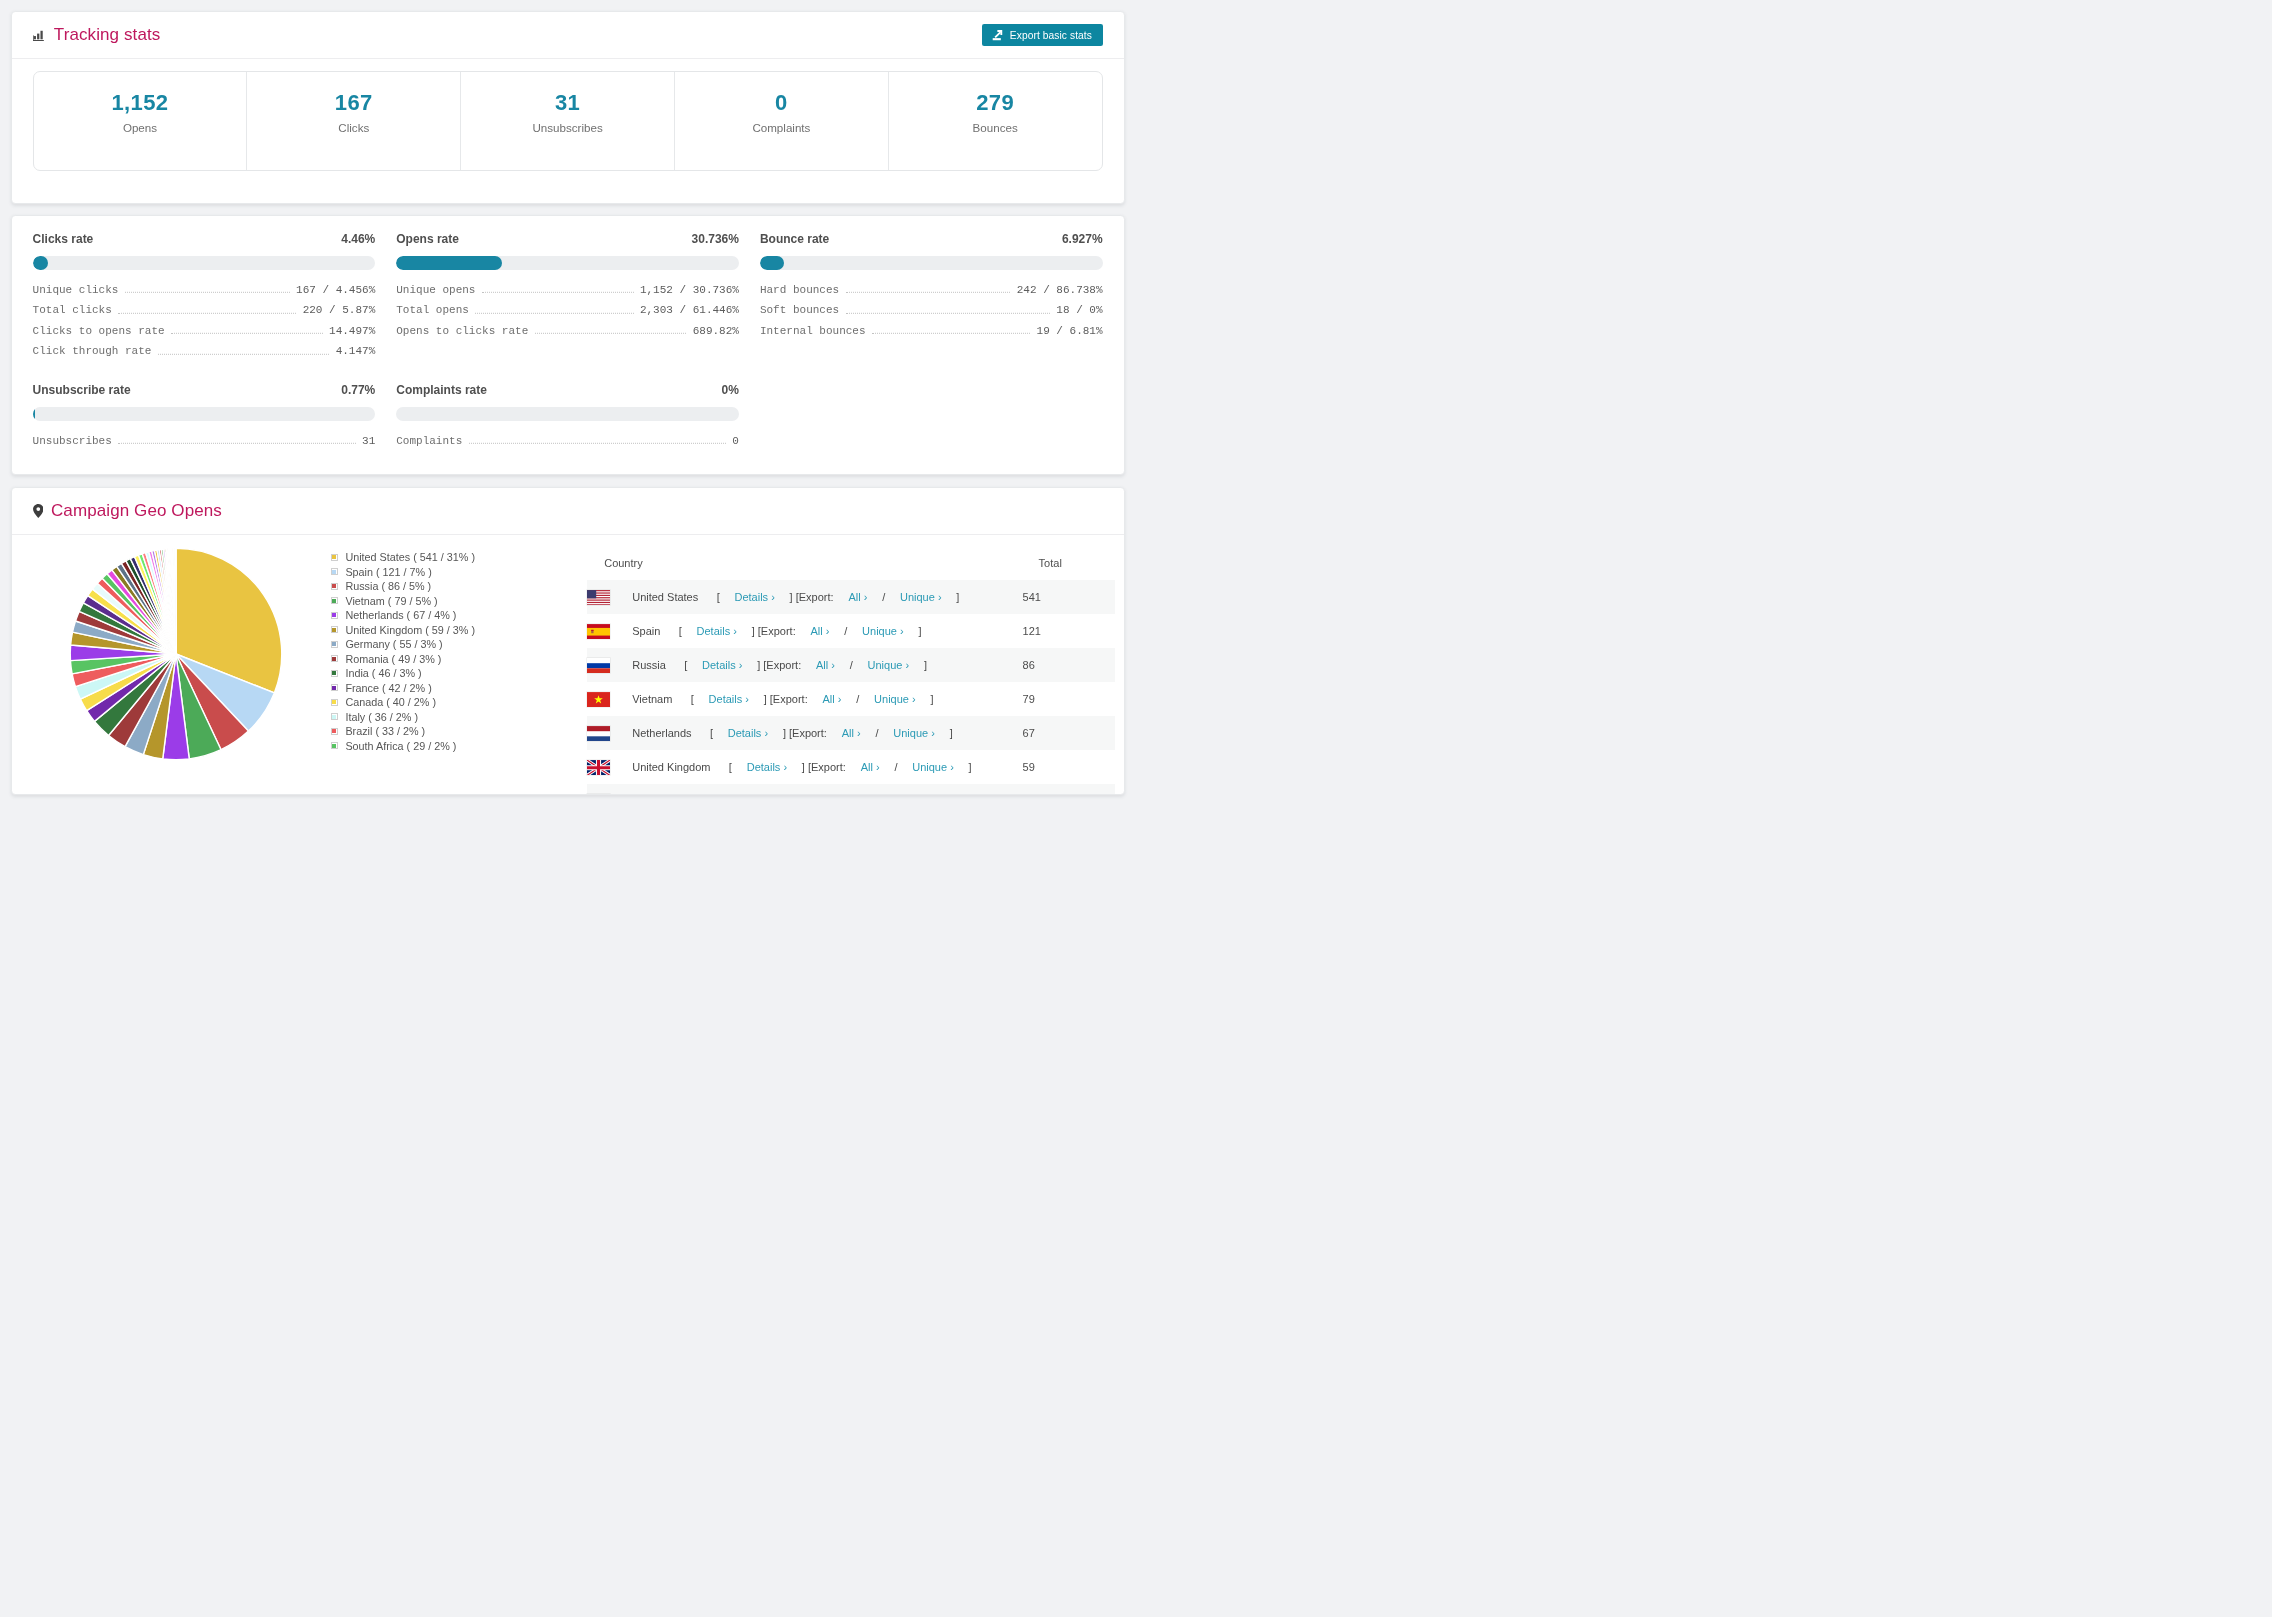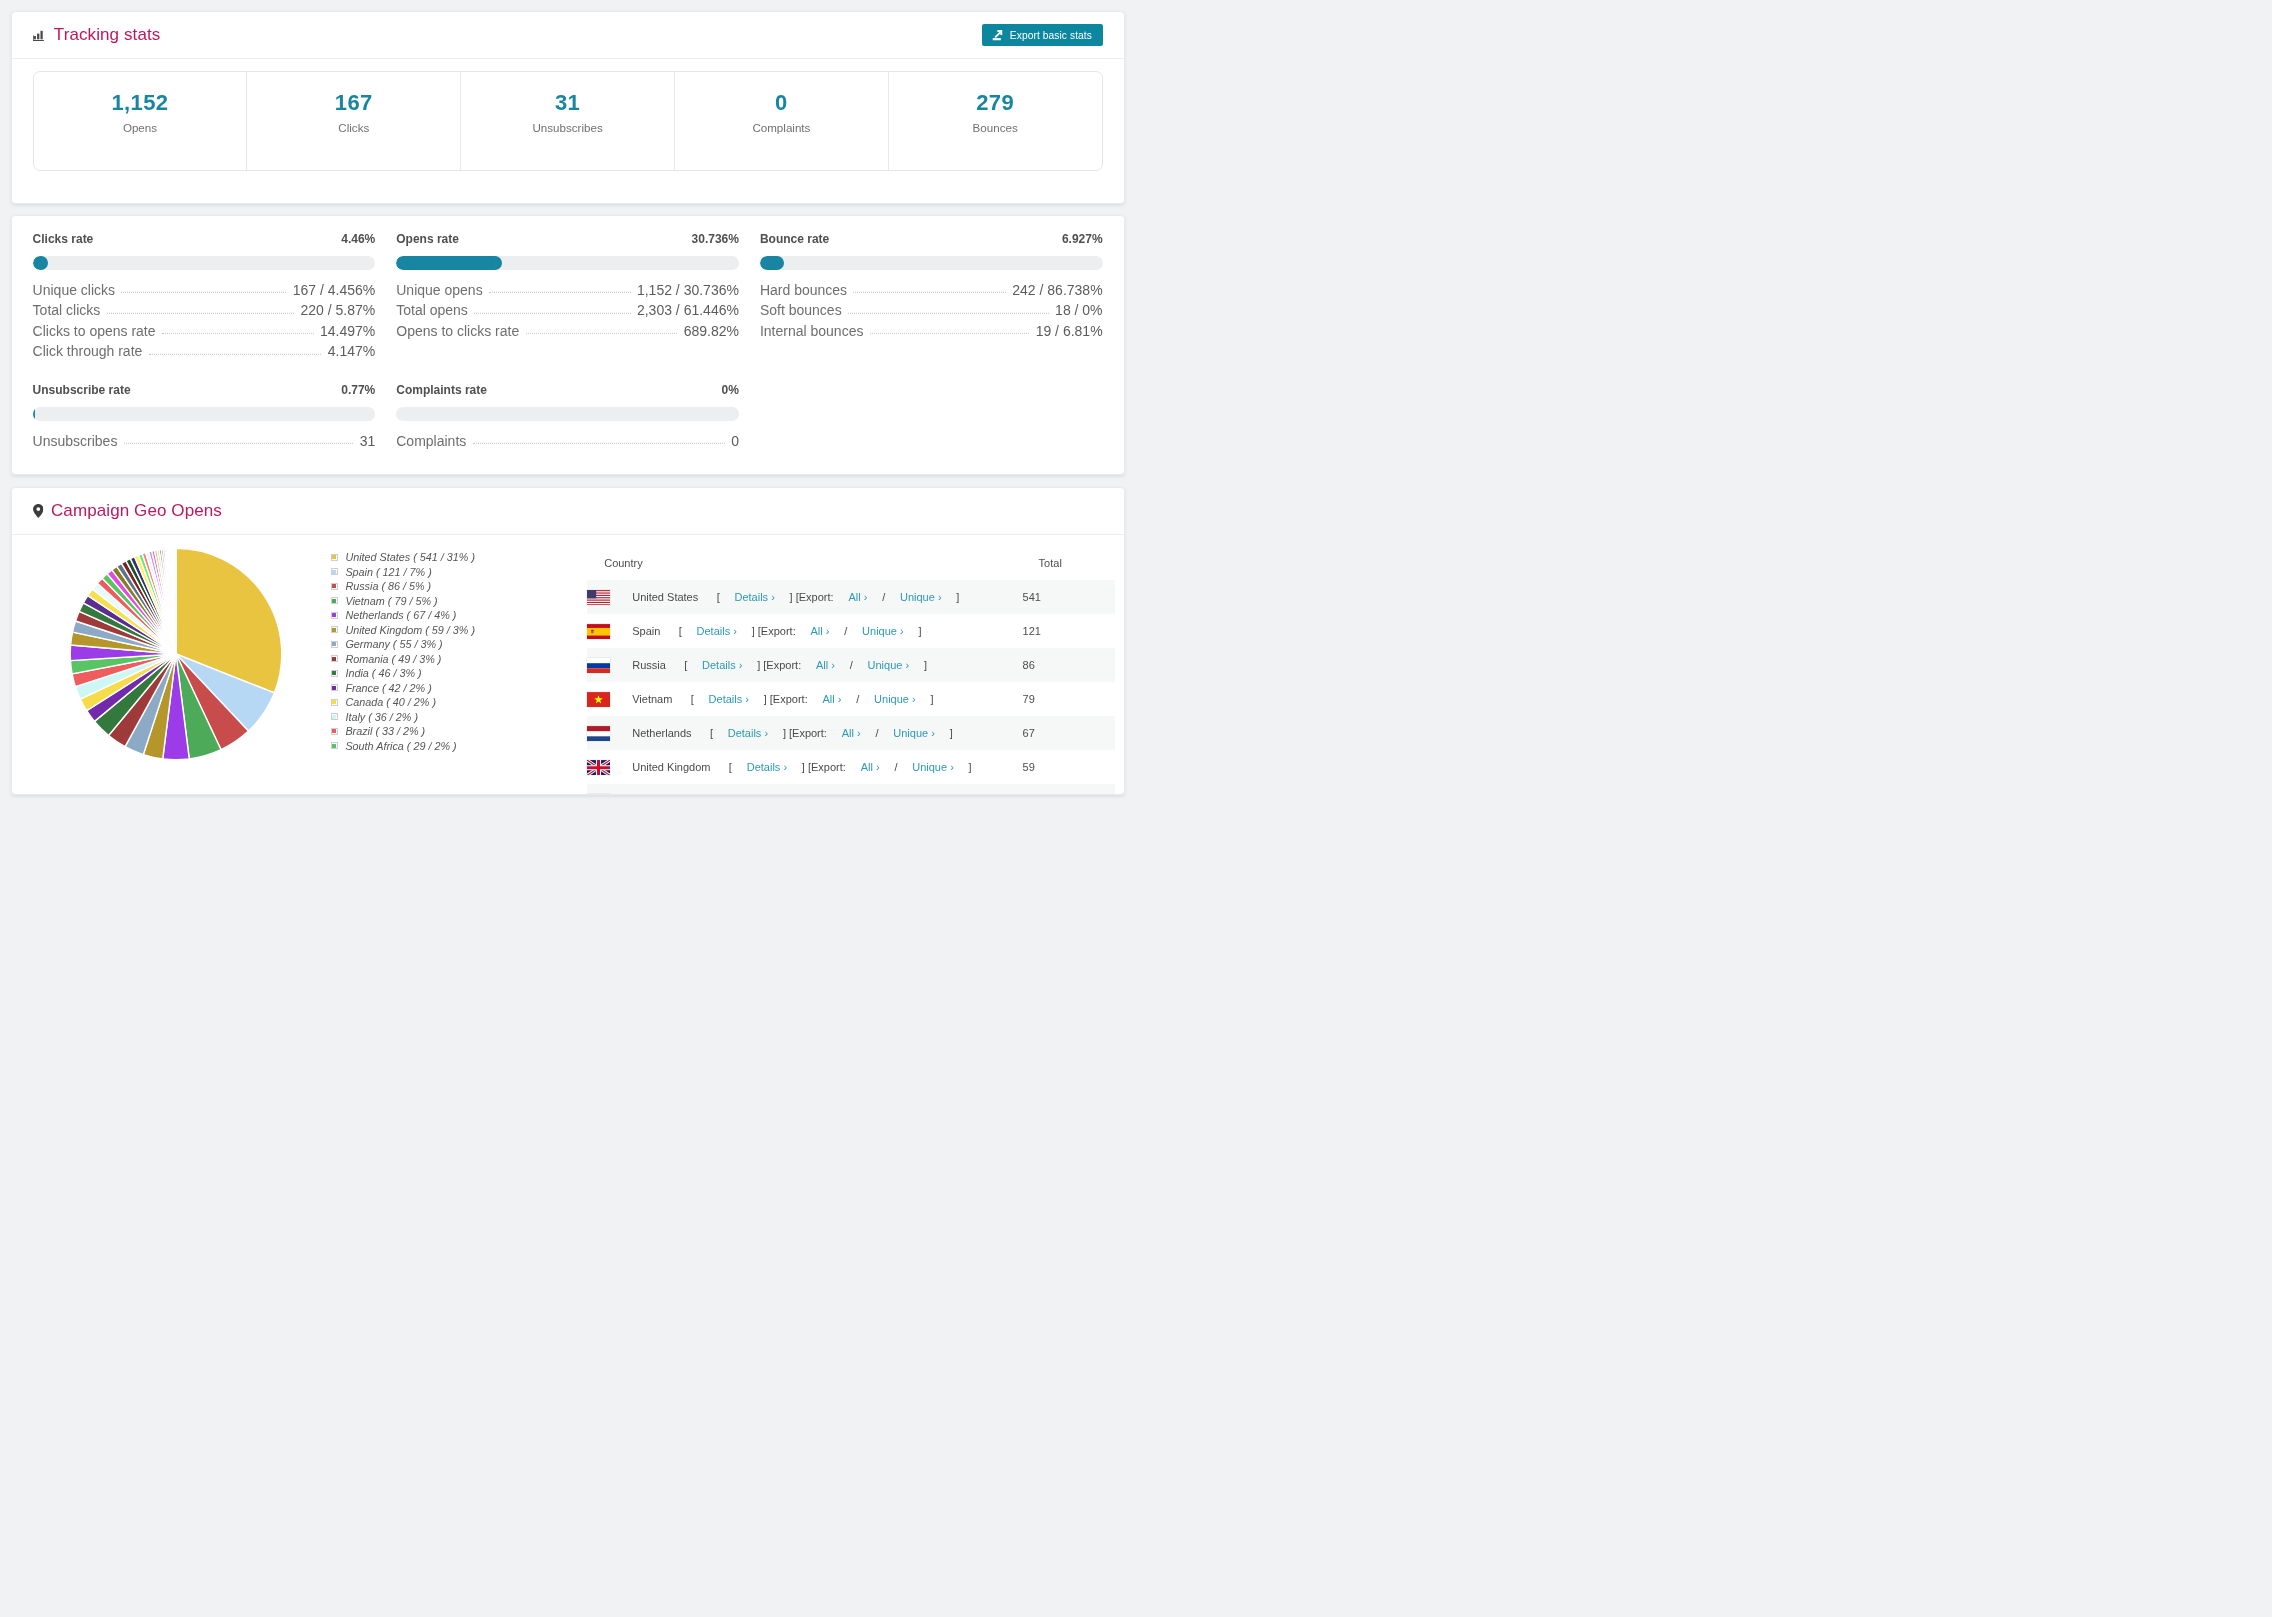--- a/index.html
+++ b/index.html
@@ -45,28 +45,28 @@
 
   
   .rates-grid {
     padding:15.5px 21px 0; display:grid; grid-template-columns:1fr 1fr 1fr;
     column-gap:21px; row-gap:21px;
   }
   .rate-title-row { display:flex; justify-content:space-between; align-items:center;
     font-size:12px; font-weight:bold; color:#4f4f4f; line-height:15.5px; margin-bottom:8.5px; }
   .bar { height:14px; background:#eceef0; border-radius:7px; overflow:hidden; margin-bottom:10px; }
   .bar .fill { height:100%; width:0; background:var(--accent,#1886a3); border-radius:7px; }
-  .rate-row { display:flex; align-items:center; height:20.5px; font-size:14px; color:#6e6e6e; }
+  .rate-row { display:flex; align-items:center; height:20.5px; font-size:11px; color:#6e6e6e;font-family:Liberation Mono, monospace; }
   .leader { flex:1; margin:0 6.4px; border-bottom:0.7px dotted #c2c2c2; transform:translateY(2.8px); }
   .rate-row .val { color:#5c5c5c; white-space:nowrap; }
 
   
   .geo-content { position:absolute; top:47px; left:0; right:0; bottom:0; }
   #geo-pie { position:absolute; left:54px; top:9.2px; width:220px; height:220px; }
-  .legend { position:absolute; left:319px; top:15px; list-style:none;font-style:italic; }
+  .legend { position:absolute; left:319px; top:15px; list-style:none; }
   .legend li { display:flex; align-items:center; height:14.5px; font-size:10.8px; color:#565656; }
   .swatch { width:7px; height:7px; padding:0.7px; border:0.7px solid #cfcfcf;
     background-clip:content-box; background-color:#999; margin-right:7.8px; flex:none; }
 
   .geo-table { position:absolute; left:575px; top:11.3px; width:528px; font-size:11px; }
   .thead { height:34px; display:flex; align-items:center; color:#4f4f4f; position:relative; }
   .thead .h-country { margin-left:17.6px; }
   .thead .h-total { position:absolute; left:452px; }
   .trow { height:34px; display:flex; align-items:center; position:relative; color:#4a4a4a;gap:12px; }
   .trow.odd { background:#f6f7f7; }

